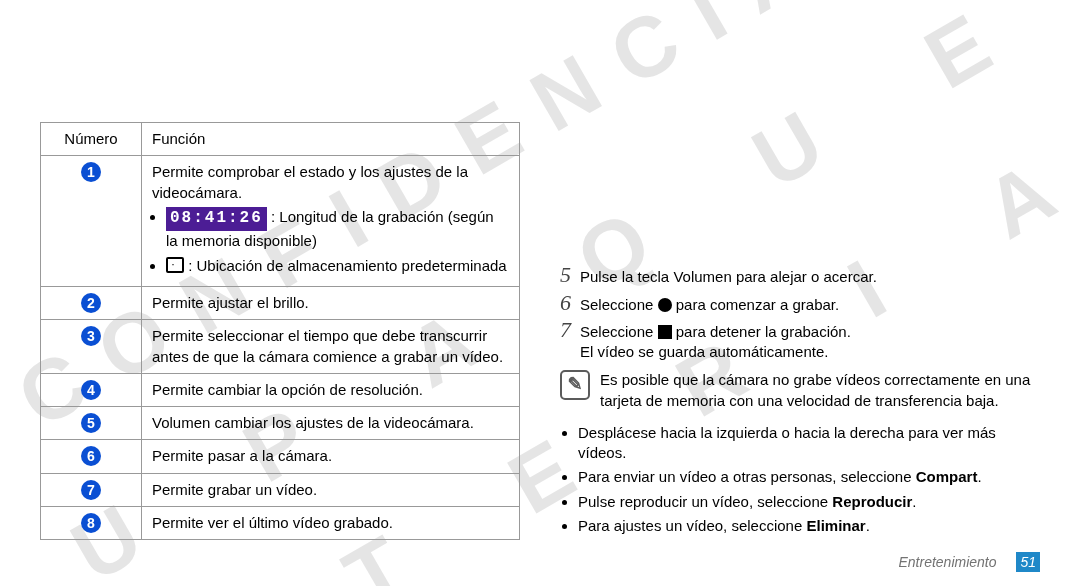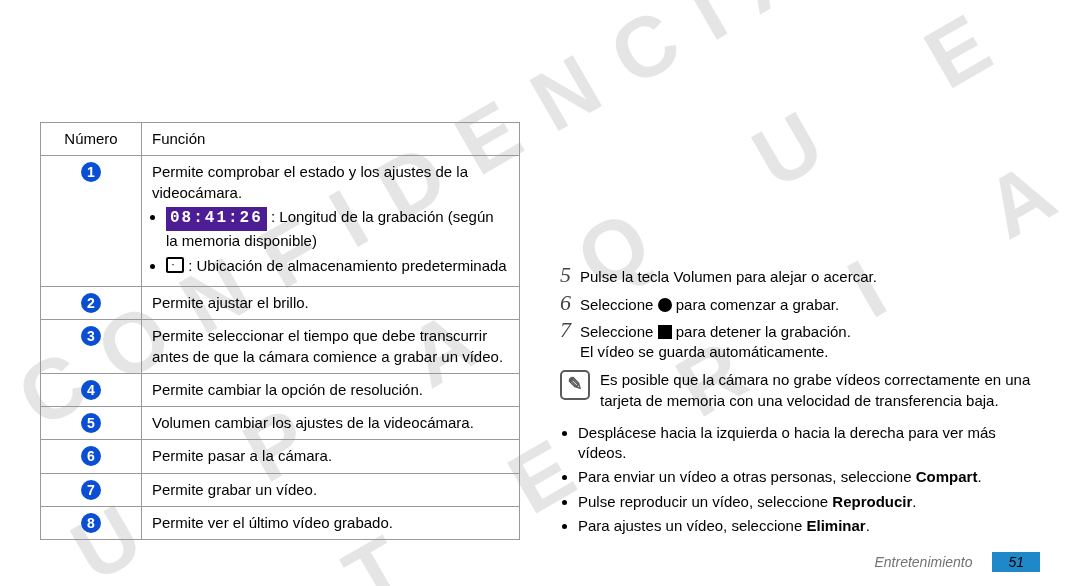--- a/index.html
+++ b/index.html
@@ -145,22 +145,22 @@
   .footer {
     position: absolute;
     right: 40px;
     bottom: 14px;
     font-size: 14px;
   }
   .footer .section-name { font-style: italic; color: #737373; margin-right: 16px; }
   .footer .page-num {
     display: inline-block;
     background: #1f88c8;
-    color: #000000;
-    padding: 2px 16px;
+    color: #ffffff;
+    padding: 2px 4px;
     font-style: italic;
   }
 </style>
 </head>
 <body>
 
 <div class="watermark">CONFIDENCIAL
 R  O  U  P  A  Q  U  E  T  O
 M  A  T  E  R  I  A  L</div>
 

